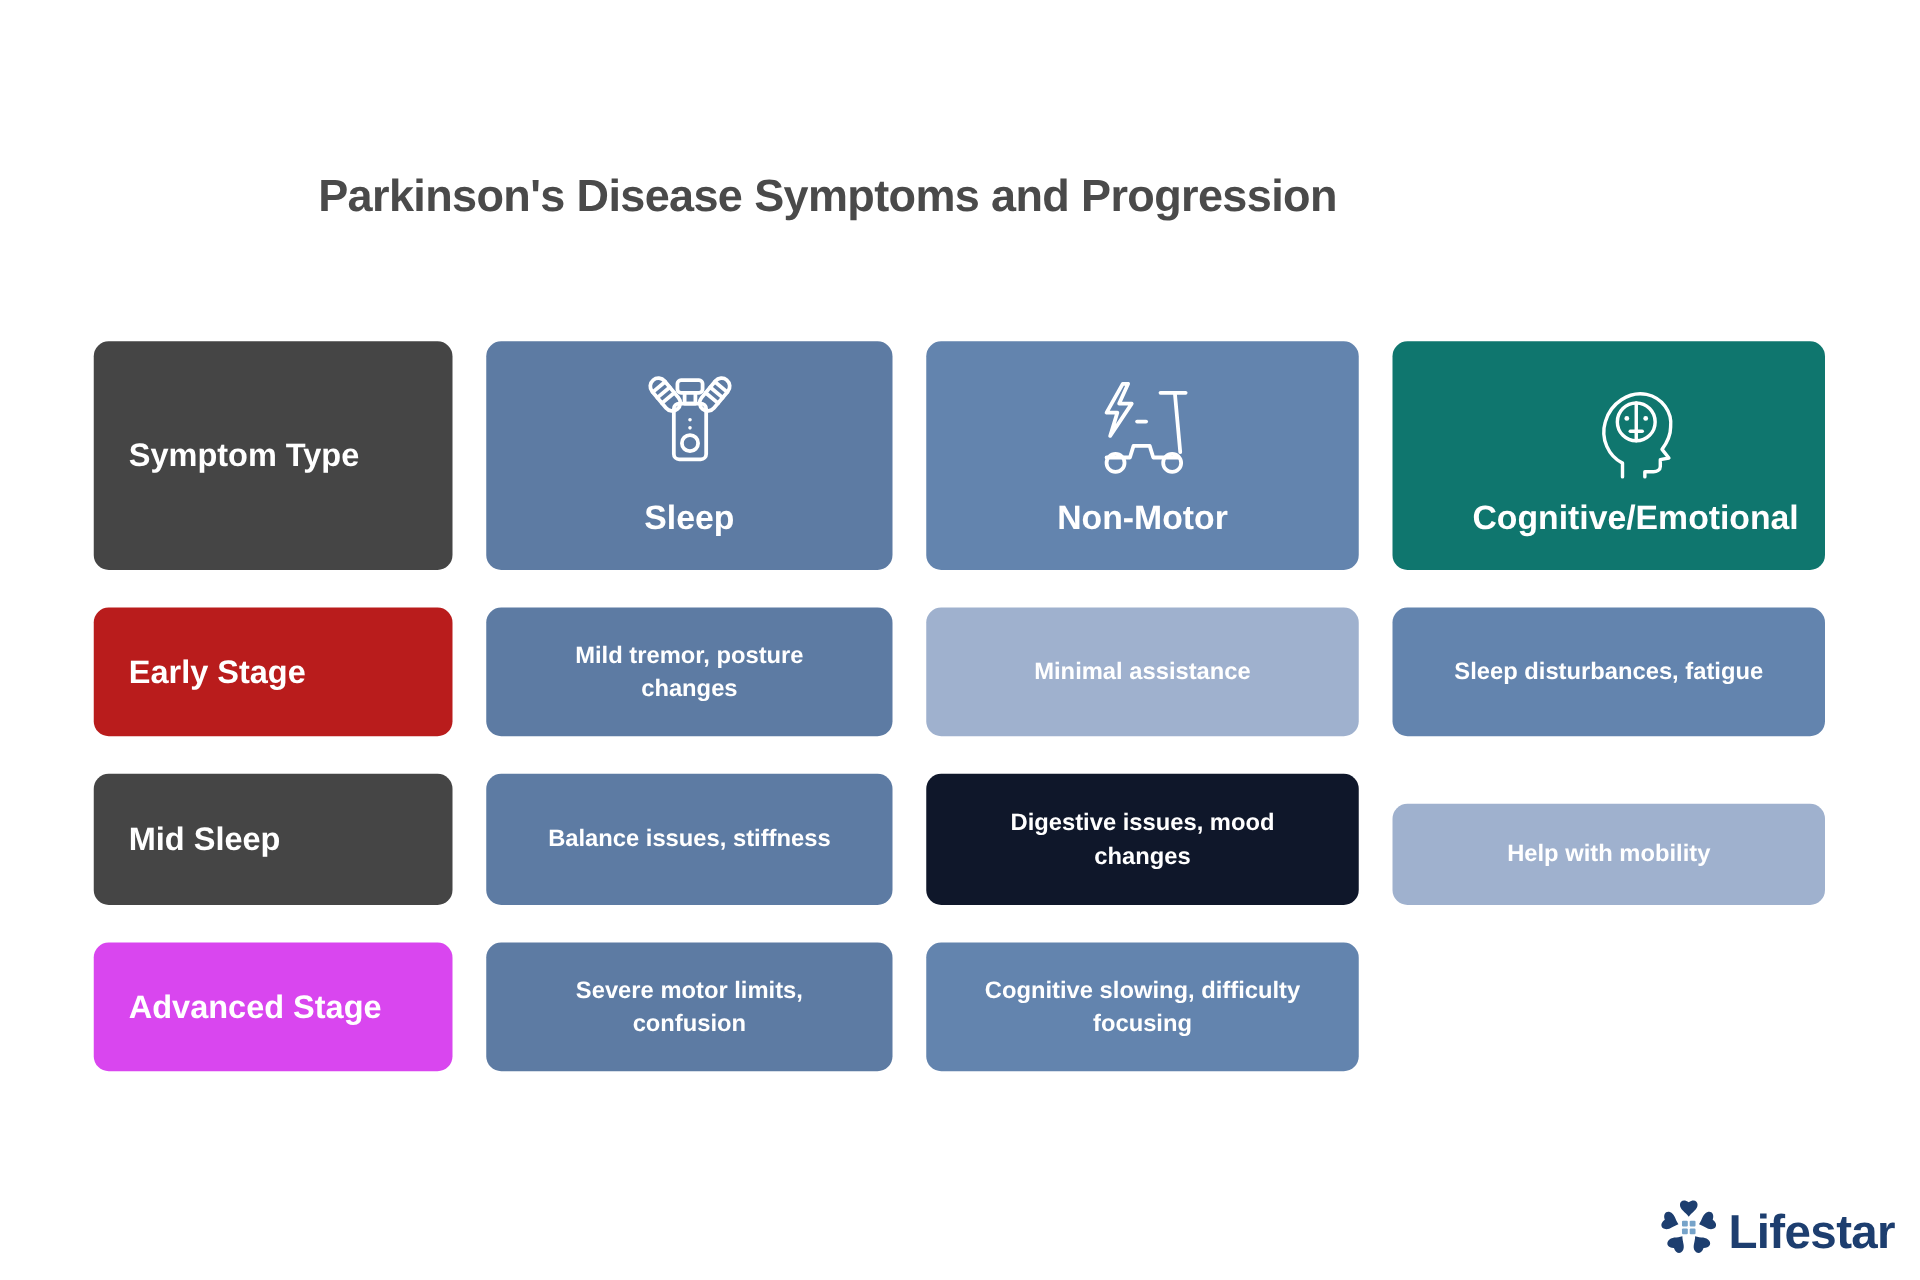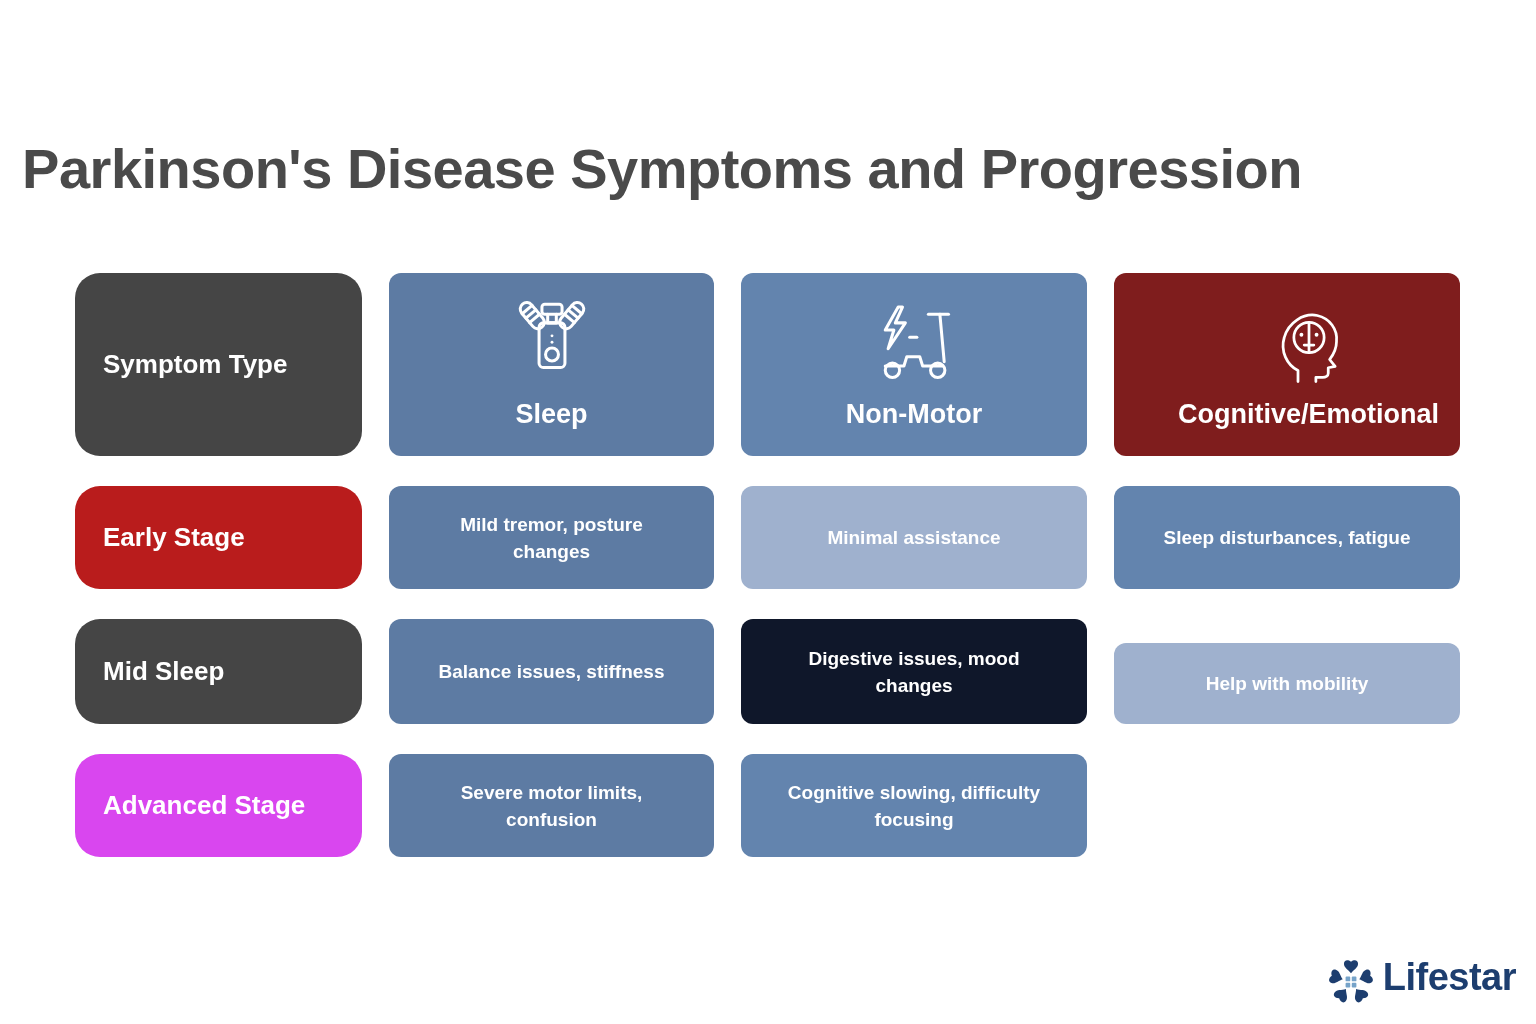--- a/index.html
+++ b/index.html
@@ -2,53 +2,53 @@
 <html><head>
 <meta charset="utf-8">
 <style>
   * { margin:0; padding:0; box-sizing:border-box; }
   html,body { width:1536px; height:1024px; }
   body { font-family:"Liberation Sans", sans-serif; background:#ffffff; overflow:hidden; }
   .canvas { position:relative; width:1536px; height:1024px; background:#ffffff; }
 
   .title {
     position:absolute; top:136px; left:0; width:1324px;
-    text-align:center; font-size:56px; font-weight:700;
+    text-align:center; font-size:36px; font-weight:700;
     color:#4a4a4a; letter-spacing:-0.5px;
   }
 
   .grid {
     position:absolute; left:75px; top:273px;
     display:grid;
     grid-template-columns:287px 325px 346px 346px;
     grid-template-rows:183px 103px 105px 103px;
     column-gap:27px; row-gap:30px;
   }
 
   .cell {
     border-radius:12px; color:#ffffff;
     display:flex; align-items:center; justify-content:center;
   }
   .stage-cell {
     justify-content:flex-start; padding-left:28px; padding-right:14px;
-    font-size:26px; font-weight:700;border-radius:25px;
+    font-size:26px; font-weight:700;
   }
   .header-cell {
     flex-direction:column; justify-content:flex-start; padding-top:22px;
   }
   .header-cell .icon-box { height:96px; display:flex; align-items:center; justify-content:center; }
   .header-cell .cat-label { font-size:27px; font-weight:700; margin-top:8px; text-align:center; }
   .body-cell {
     font-size:19px; font-weight:700; text-align:center;
     line-height:27px; padding:0 32px;
   }
 
   .logo {
     position:absolute; right:20px; bottom:16px;
-    display:flex; align-items:flex-start; gap:6px;
+    display:flex; align-items:flex-end; gap:6px;
   }
   .logo-text { font-size:38px; font-weight:700; letter-spacing:-0.5px; }
 
   svg { display:block; }
 </style>
 </head>
 <body style="background-color: rgb(255, 255, 255);">
 
 <div class="canvas">
 
@@ -90,21 +90,21 @@
           <path d="M42 12 H56"></path>
           <path d="M50 12 L53 45"></path>
           <path d="M12 48 H25 L27 41.5 H36 L38 48 H52"></path>
           <circle cx="17" cy="51" r="5"></circle>
           <circle cx="48.5" cy="51" r="5"></circle>
         </svg>
       </span>
       <span class="cat-label">Non-Motor</span>
     </div>
 
-    <div class="cell header-cell" style="background-color: #7f1d1d; padding-left: 43px;">
+    <div class="cell header-cell" style="background-color: #0f766e; padding-left: 43px;">
       <span class="icon-box">
         <svg width="88" height="92" viewBox="0 0 64 64" fill="none" stroke="#ffffff" stroke-width="2" stroke-linecap="round" stroke-linejoin="round">
           <path d="M24 60 L24 52 C16 48 11 38 14 28 C17 17 28 10 38 12 C47 14 53 22 52 31 C52 36 50 40 47 44 L51 49 L46 50 L46 54 C46 56 44 57 42 57 L37 57 L37 60"></path>
           <circle cx="32" cy="28" r="11"></circle>
           <path d="M32 17 V39"></path>
           <circle cx="26.5" cy="26" r="1.4" fill="#ffffff" stroke="none"></circle>
           <circle cx="37.5" cy="26" r="1.4" fill="#ffffff" stroke="none"></circle>
           <path d="M28.5 33.5 H35.5"></path>
         </svg>
       </span>

